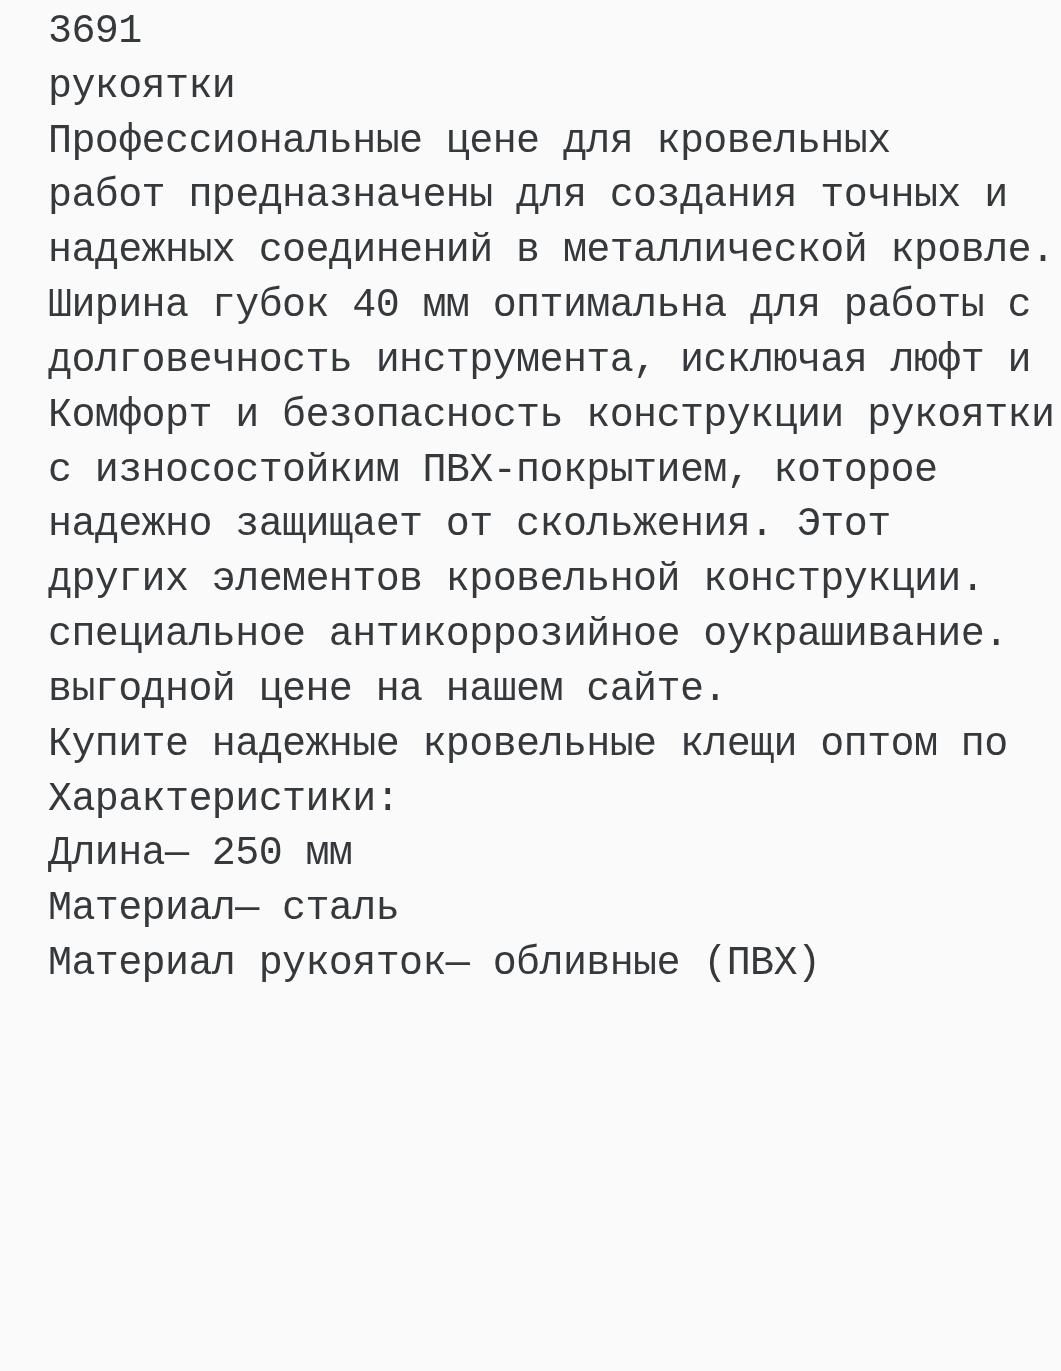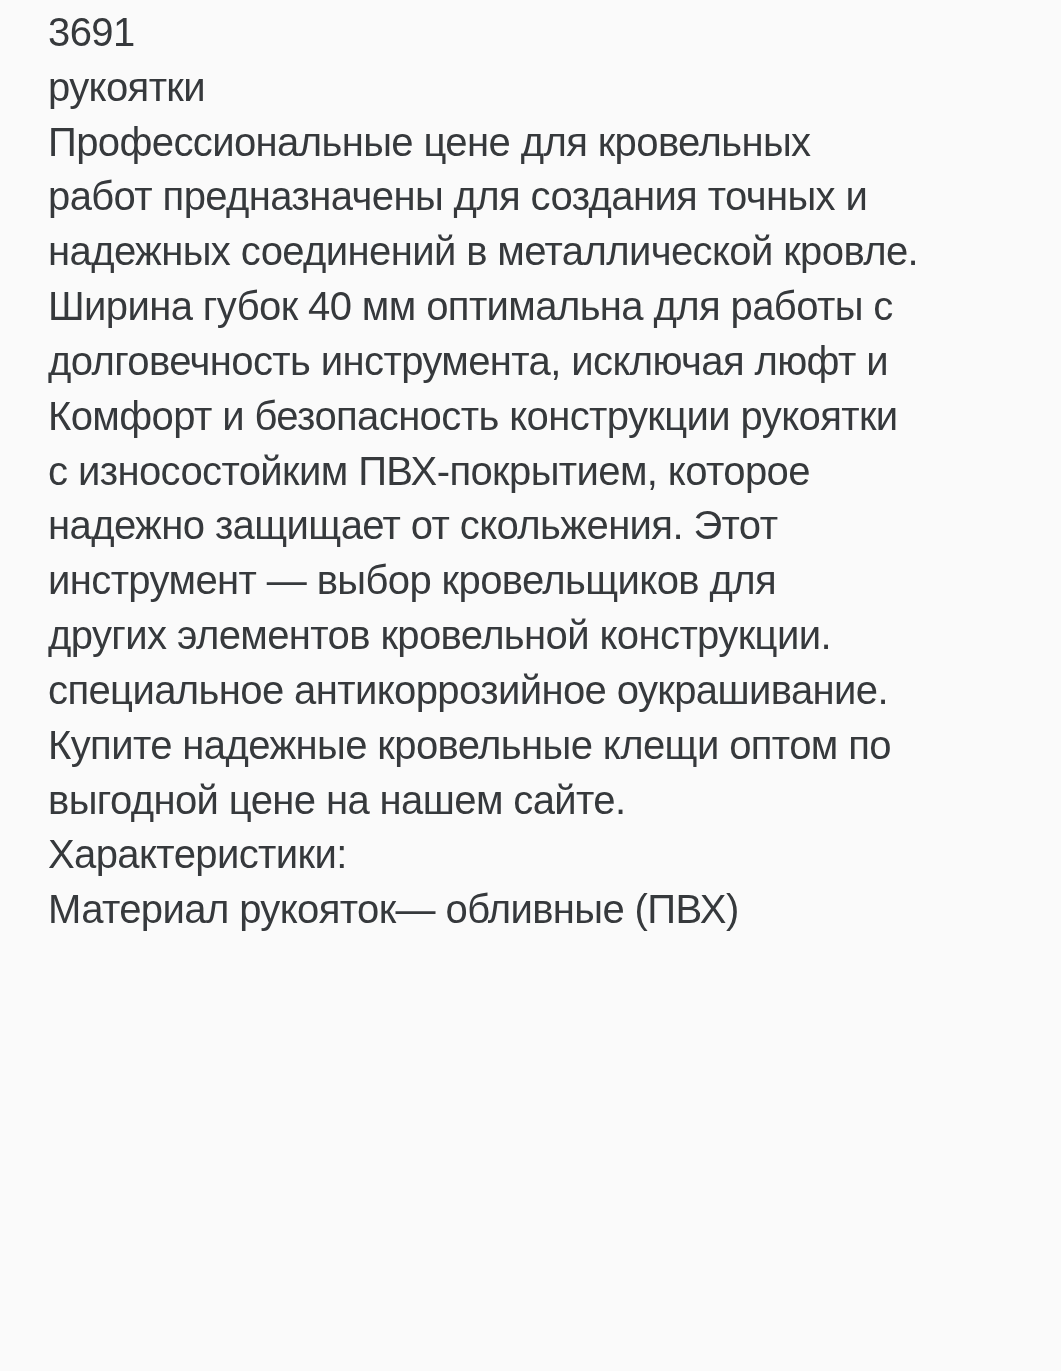--- a/index.html
+++ b/index.html
@@ -10,21 +10,21 @@
     width: 1061px;
     height: 1371px;
     background: #fafafa;
     overflow: hidden;
   }
   .page {
     box-sizing: border-box;
     width: 1061px;
     height: 1371px;
     padding: 5px 30px 0 48px;
-    font-family: Liberation Sans, sans-serif;
+    font-family: Liberation Mono, monospace;
     font-size: 40px;
     line-height: 54.84px;
     letter-spacing: -0.6px;
     color: #36393c;
   }
   .line {
     white-space: nowrap;
     height: 54.84px;
   }
 </style>
@@ -35,20 +35,21 @@
   <div class="line">3691</div>
   <div class="line">рукоятки</div>
   <div class="line">Профессиональные цене для кровельных</div>
   <div class="line">работ предназначены для создания точных и</div>
   <div class="line">надежных соединений в металлической кровле.</div>
   <div class="line">Ширина губок 40 мм оптимальна для работы с</div>
   <div class="line">долговечность инструмента, исключая люфт и</div>
   <div class="line">Комфорт и безопасность конструкции рукоятки</div>
   <div class="line">с износостойким ПВХ-покрытием, которое</div>
   <div class="line">надежно защищает от скольжения. Этот</div>
-  <div class="line">инструмент — выбор кровельщиков для</div>
   <div class="line">других элементов кровельной конструкции.</div>
   <div class="line">специальное антикоррозийное оукрашивание.</div>
+  <div class="line">выгодной цене на нашем сайте.</div>
   <div class="line">Купите надежные кровельные клещи оптом по</div>
-  <div class="line">выгодной цене на нашем сайте.</div>
   <div class="line">Характеристики:</div>
+  <div class="line">Длина— 250 мм</div>
+  <div class="line">Материал— сталь</div>
   <div class="line">Материал рукояток— обливные (ПВХ)</div>
 </div>
 
 </body></html>

